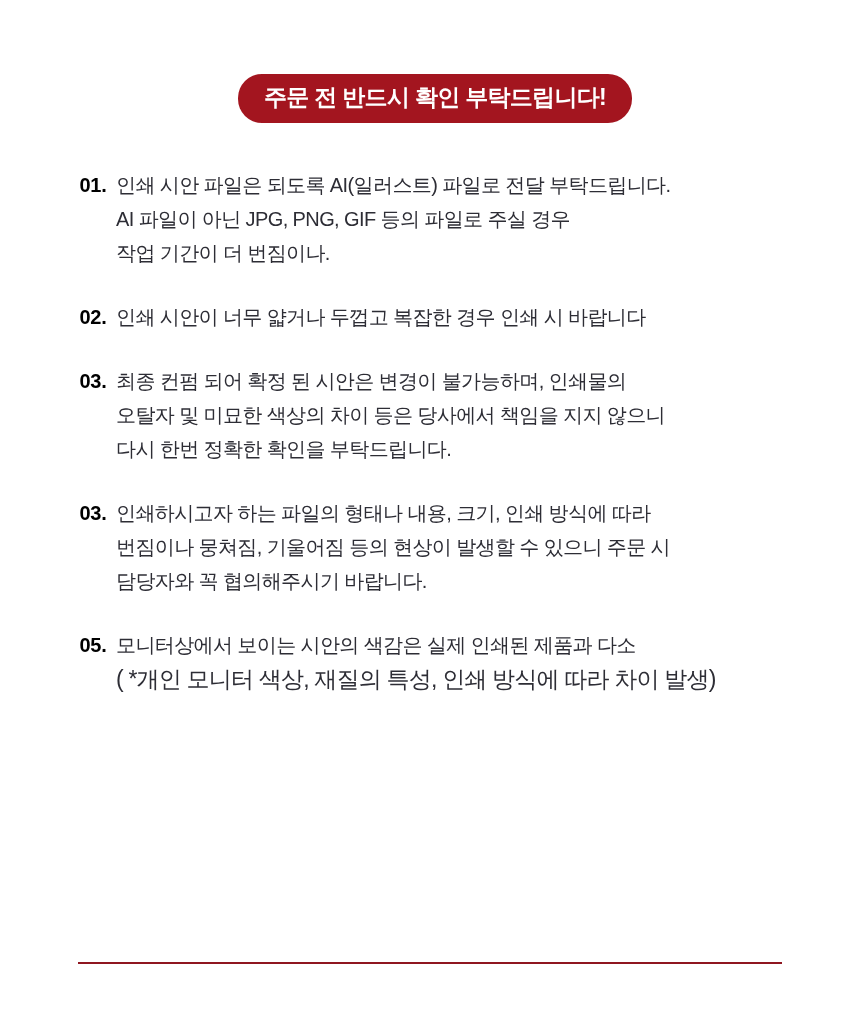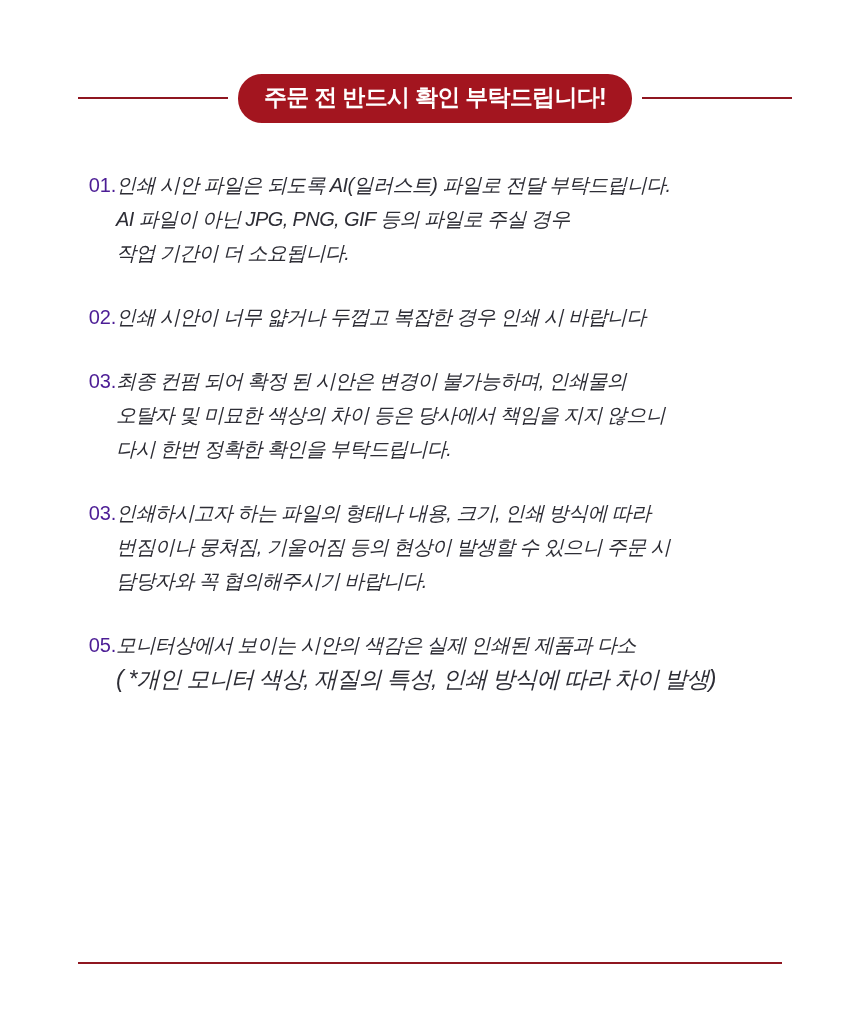--- a/index.html
+++ b/index.html
@@ -24,20 +24,21 @@
   
   .header {
     position: absolute;
     top: 76px;
     left: 78px;
     right: 68px;
     height: 44px;
     display: flex;
     align-items: center;
     justify-content: center;
+    flex-direction: column;
   }
   .rule {
     flex: 1 1 auto;
     height: 2px;
     background: #8f1620;
   }
   .badge {
     flex: 0 0 auto;
     background: #a3151f;
     color: #ffffff;
@@ -63,31 +64,30 @@
     align-items: flex-start;
     margin-bottom: 30px;
   }
   .notice-item:last-child {
     margin-bottom: 0;
   }
   .num {
     flex: 0 0 auto;
     width: 48px;
     font-size: 20px;
-    font-weight: normal;
-    color: #4c1d95;
+    font-weight: bold;
+    color: #000000;
     line-height: 34px;
     letter-spacing: -0.2px;
-    text-align: right;
+    text-align: center;
     padding-left: 2px;
     box-sizing: border-box;
   }
   .lines {
     flex: 1 1 auto;
-    font-style: italic;
   }
   .line {
     font-size: 20px;
     line-height: 34px;
     letter-spacing: -0.6px;
     color: #2d2d35;
     white-space: nowrap;
   }
   .line.small {
     font-size: 23px;
@@ -115,21 +115,21 @@
     <div class="rule"></div>
   </div>
 
   <div class="notice-list">
 
     <div class="notice-item">
       <div class="num">01.</div>
       <div class="lines">
         <div class="line">인쇄 시안 파일은 되도록 AI(일러스트) 파일로 전달 부탁드립니다.</div>
         <div class="line">AI 파일이 아닌 JPG, PNG, GIF 등의 파일로 주실 경우</div>
-        <div class="line">작업 기간이 더 소요됩니다.</div>
+        <div class="line">작업 기간이 더 번짐이나.</div>
       </div>
     </div>
 
     <div class="notice-item">
       <div class="num">02.</div>
       <div class="lines">
         <div class="line">인쇄 시안이 너무 얇거나 두껍고 복잡한 경우 인쇄 시 바랍니다</div>
       </div>
     </div>
 

